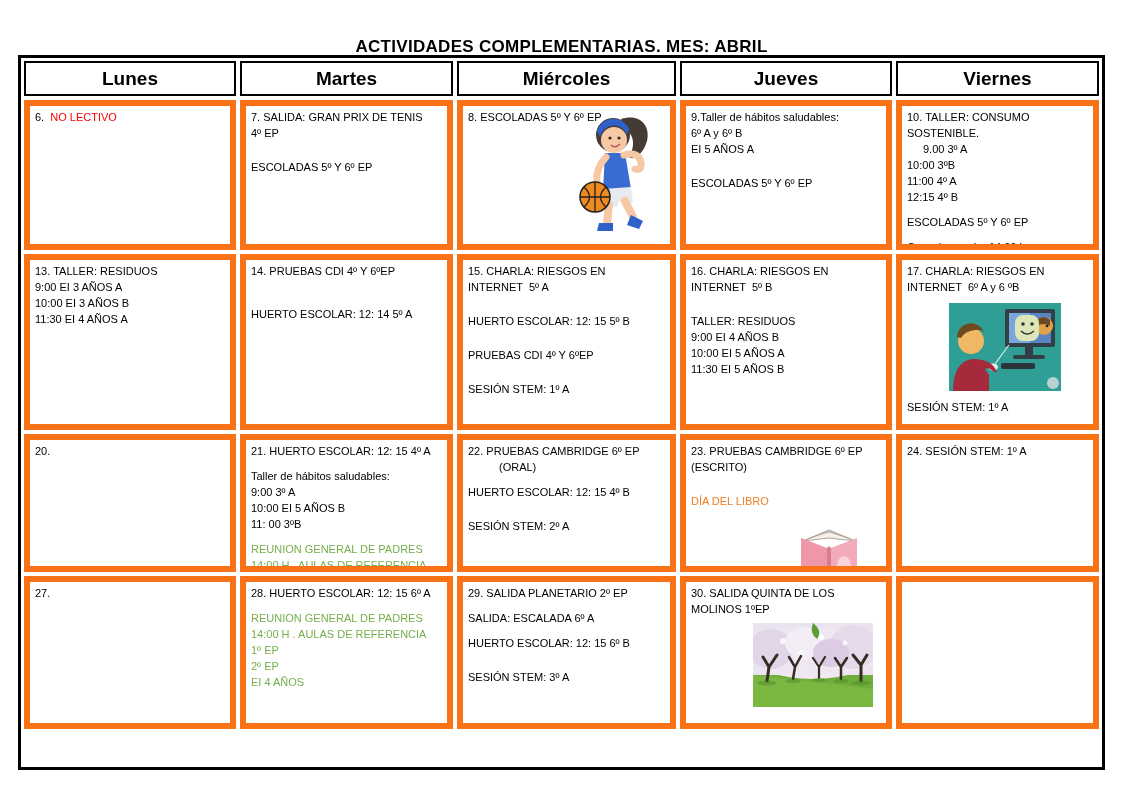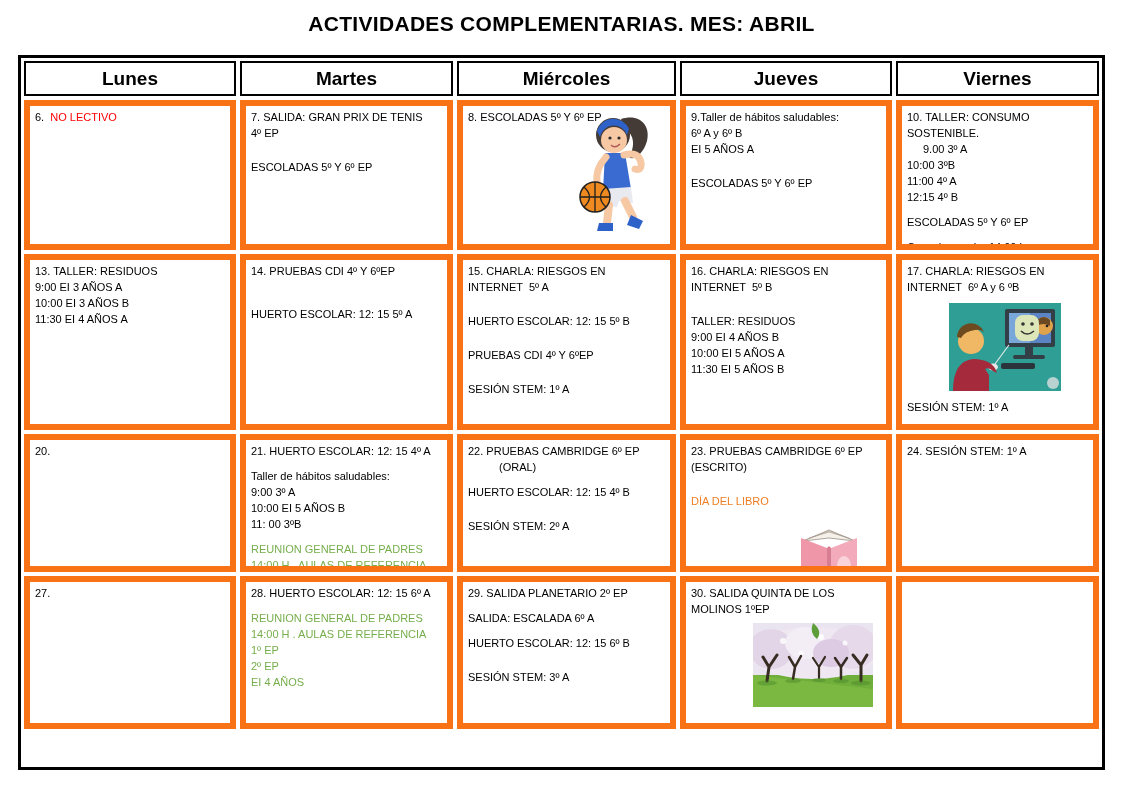--- a/index.html
+++ b/index.html
@@ -1,22 +1,22 @@
 <!DOCTYPE html>
 <html><head>
 <meta charset="utf-8">
 <style>
   html,body{margin:0;padding:0;background:#ffffff;}
   body{
     position:relative;width:1123px;height:794px;overflow:hidden;
     font-family:"Liberation Sans", sans-serif;color:#000;
   }
   .page-title{
-    text-align:center;font-weight:bold;font-size:21px;letter-spacing:.3px;
-    padding-top:12px;
+    text-align:center;font-weight:bold;font-size:17px;letter-spacing:.3px;
+    padding-top:37px;
   }
   .calendar{
     position:absolute;left:18px;top:55px;width:1087px;height:715px;
     border:3px solid #000;box-sizing:border-box;padding:3px;background:#fff;
   }
   .cal-header,.cal-row{
     display:grid;grid-template-columns:212px 213px 219px 212px 1fr;
     gap:4px;margin-bottom:4px;
   }
   .hcell{
@@ -114,21 +114,21 @@
           <div class="line"><span style="color: rgb(0, 0, 0);">13. TALLER: RESIDUOS</span></div>
           <div class="line"><span style="color: rgb(0, 0, 0);">9:00 EI 3 AÑOS A</span></div>
           <div class="line"><span style="color: rgb(0, 0, 0);">10:00 EI 3 AÑOS B</span></div>
           <div class="line"><span style="color: rgb(0, 0, 0);">11:30 EI 4 AÑOS A</span></div>
         </div>
         <div class="cell">
           <div class="line"><span style="color: rgb(0, 0, 0);">14. PRUEBAS CDI 4º Y 6ºEP</span></div>
           <div class="line gap"></div>
           <div class="line gap"></div>
           <div class="line gap"></div>
-          <div class="line"><span style="color: rgb(0, 0, 0);">HUERTO ESCOLAR: 12: 15 5º A</span></div>
+          <div class="line"><span style="color: rgb(0, 0, 0);">HUERTO ESCOLAR: 12: 14 5º A</span></div>
         </div>
         <div class="cell">
           <div class="line"><span style="color: rgb(0, 0, 0);">15. CHARLA: RIESGOS EN</span></div>
           <div class="line"><span style="color: rgb(0, 0, 0);">INTERNET  5º A</span></div>
           <div class="line gap"></div>
           <div class="line gap"></div>
           <div class="line"><span style="color: rgb(0, 0, 0);">HUERTO ESCOLAR: 12: 15 5º B</span></div>
           <div class="line gap"></div>
           <div class="line gap"></div>
           <div class="line"><span style="color: rgb(0, 0, 0);">PRUEBAS CDI 4º Y 6ºEP</span></div>

